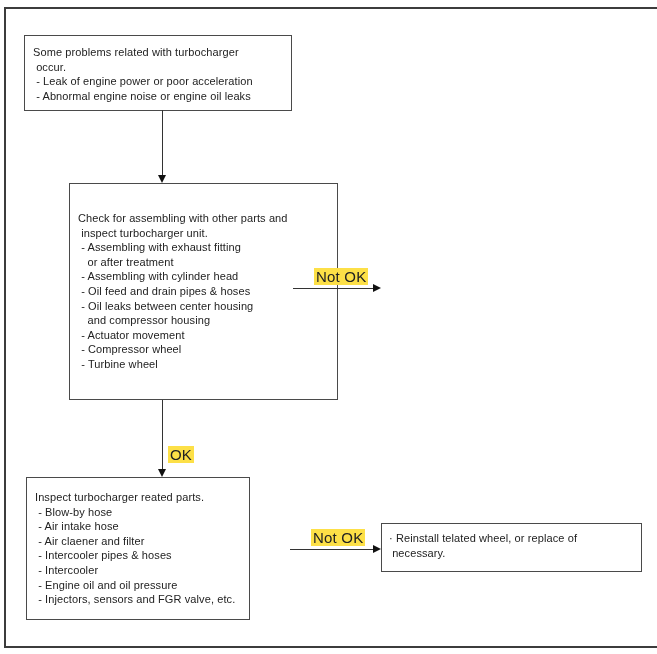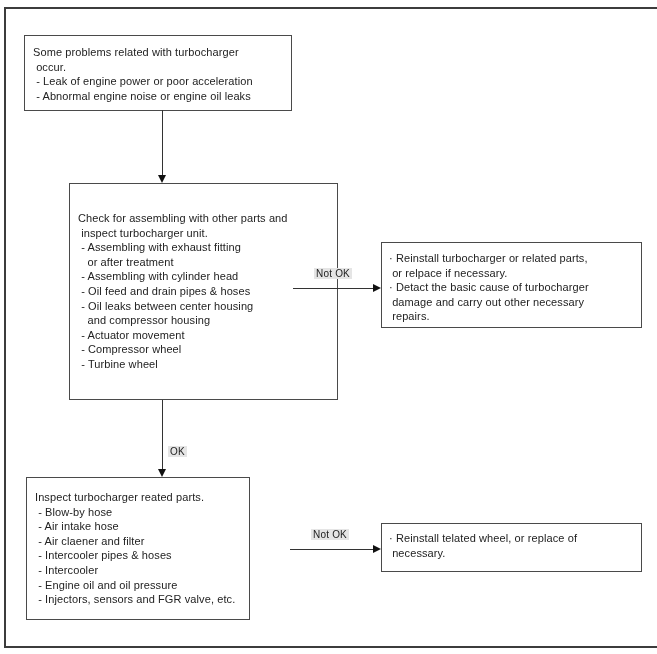--- a/index.html
+++ b/index.html
@@ -75,24 +75,24 @@
   }
   .arrowhead-right {
     position: absolute;
     width: 0; height: 0;
     border-top: 4px solid transparent;
     border-bottom: 4px solid transparent;
     border-left: 8px solid #111111;
   }
   .connector-label {
     position: absolute;
-    font-size: 10px;
+    font-size: 15px;
     letter-spacing: 0.2px;
     color: #222222;
-    background: #e5e5e5;
+    background: #fde047;
     padding: 0 2px;
   }
   #label-ok      { left: 168px; top: 426px; margin-top: 20px; }
   #label-notok-1 { left: 314px; top: 268px; }
   #label-notok-2 { left: 311px; top: 529px; }
 </style>
 </head>
 <body>
 
 <div id="canvas">
@@ -120,27 +120,20 @@
    and compressor housing
  - Actuator movement
  - Compressor wheel
  - Turbine wheel</div>
   </div>
 
   <div class="hline" style="left:293px; top:288px; width:81px;"></div>
   <div class="arrowhead-right" style="left:373px; top:284px;"></div>
   <div class="connector-label" id="label-notok-1">Not OK</div>
 
-  <div class="flow-box" id="box-remedy-unit">
-    <div class="box-text">· Reinstall turbocharger or related parts,
- or relpace if necessary.
-· Detact the basic cause of turbocharger
- damage and carry out other necessary
- repairs.</div>
-  </div>
 
   <div class="vline" style="left:162px; top:400px; height:70px;"></div>
   <div class="arrowhead-down" style="left:158px; top:469px;"></div>
   <div class="connector-label" id="label-ok">OK</div>
 
   <div class="flow-box" id="box-inspect-parts">
     <div class="box-text">Inspect turbocharger reated parts.
  - Blow-by hose
  - Air intake hose
  - Air claener and filter

